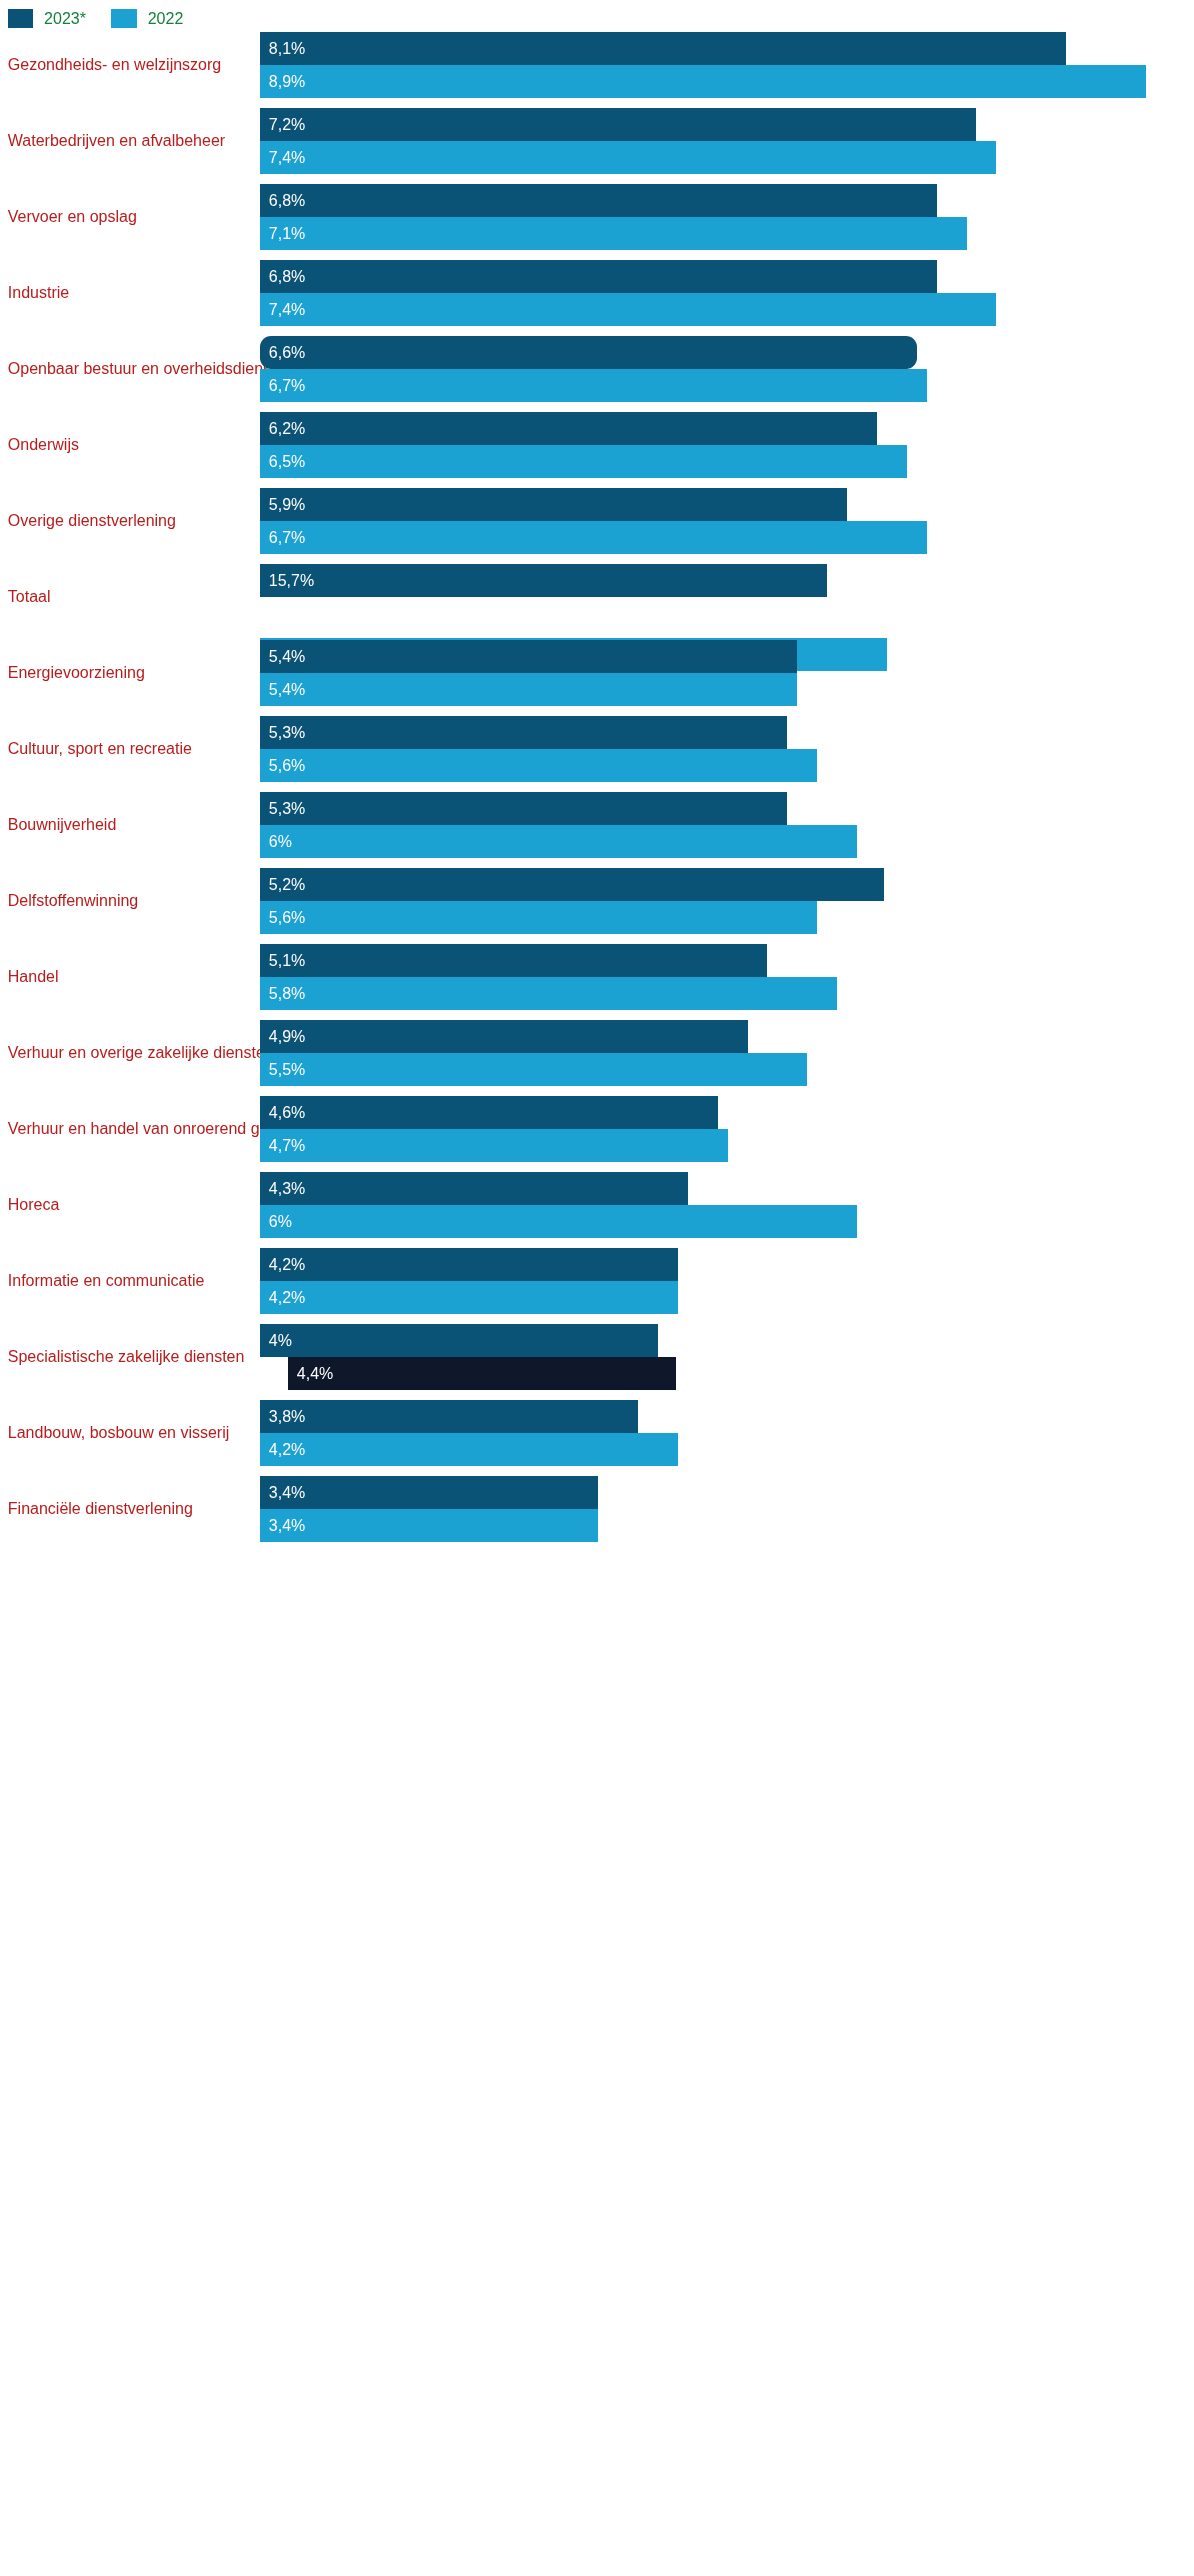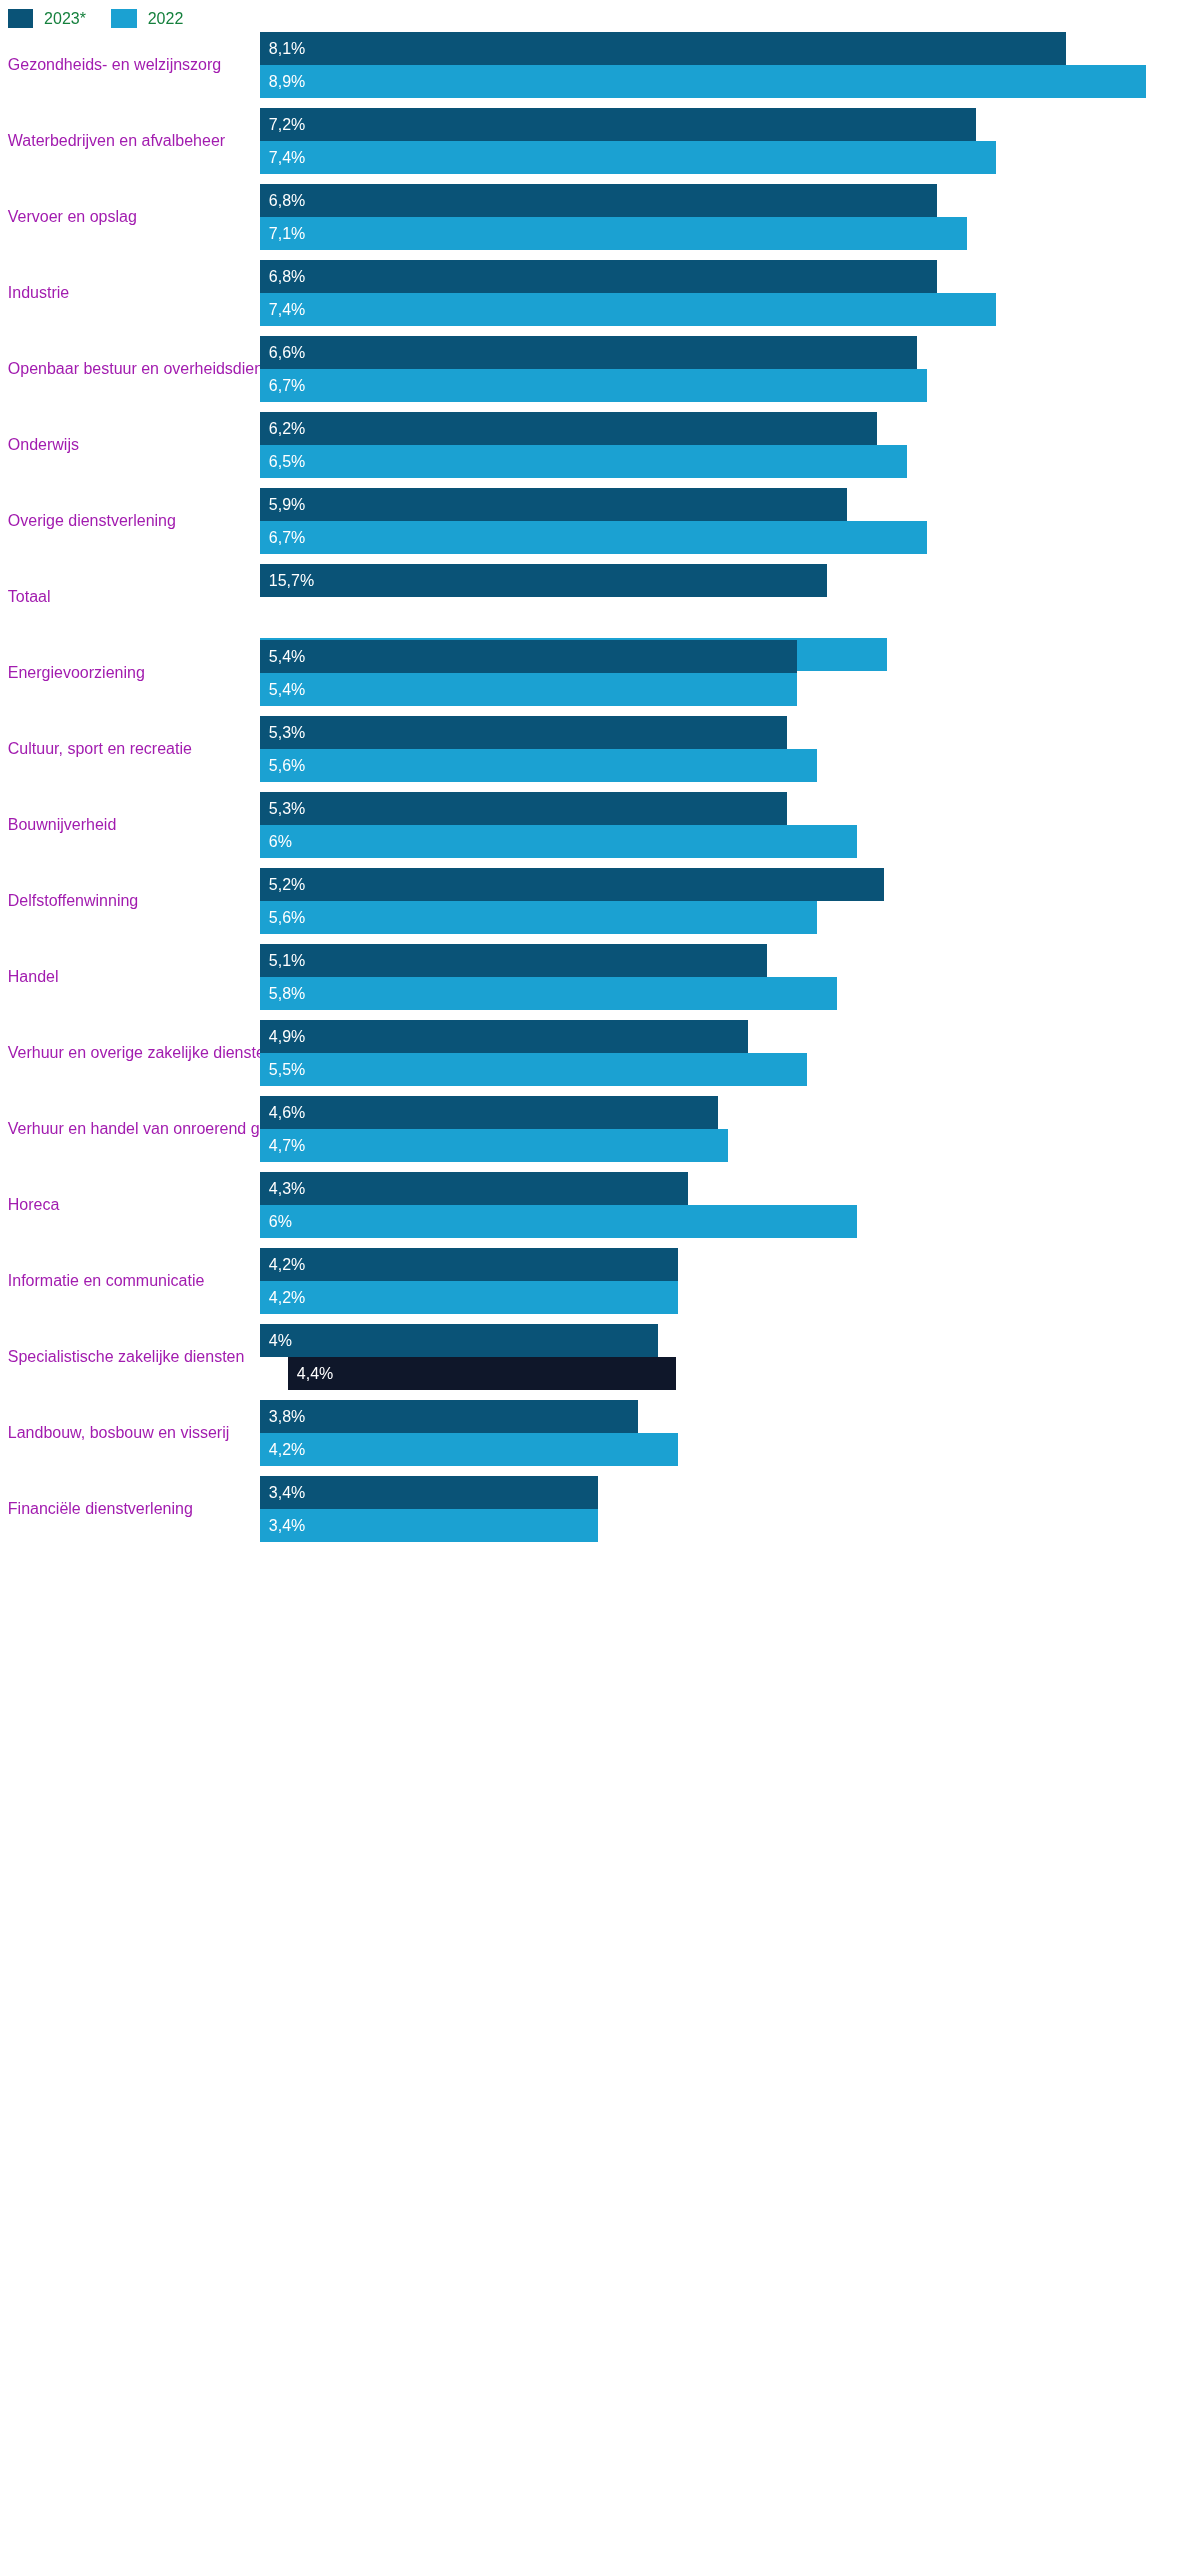--- a/index.html
+++ b/index.html
@@ -63,21 +63,21 @@
   .cat-label {
     position: absolute;
     left: 7.8px;
     top: 0;
     width: 243px;
     height: 67px;
     display: flex;
     align-items: center;
     font-size: 16px;
     line-height: 1.15;
-    color: #a21caf;
+    color: #b91c1c;
     white-space: nowrap;
   }
   .bars {
     position: absolute;
     left: 260px;
     top: 0;
     width: 935px;
     height: 67px;
   }
   .bar {
@@ -162,21 +162,21 @@
           <div class="bar y2022" style="background: rgb(27, 161, 210); width: 736px;">
             <span class="bar-value">7,4%</span>
           </div>
         </div>
       </div>
     </div>
     <div class="group">
       <div class="group-inner">
         <div class="cat-label">Openbaar bestuur en overheidsdiensten</div>
         <div class="bars">
-          <div class="bar y2023" style="background: rgb(10, 83, 119); width: 657px;">
+          <div class="bar y2023" style="background: rgb(10, 83, 119); width: 657px; border-radius: 11px;">
             <span class="bar-value">6,6%</span>
           </div>
           <div class="bar y2022" style="background: rgb(27, 161, 210); width: 667px;">
             <span class="bar-value">6,7%</span>
           </div>
         </div>
       </div>
     </div>
     <div class="group">
       <div class="group-inner">

